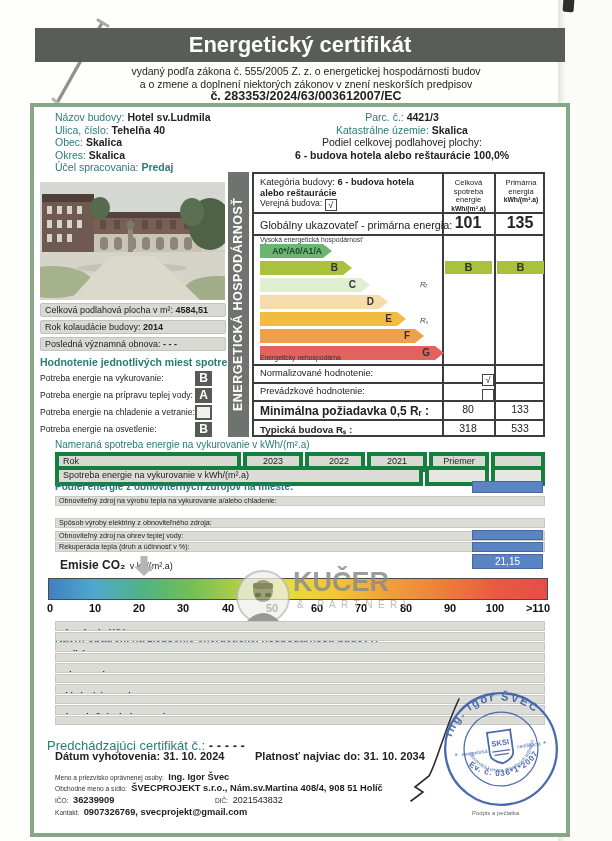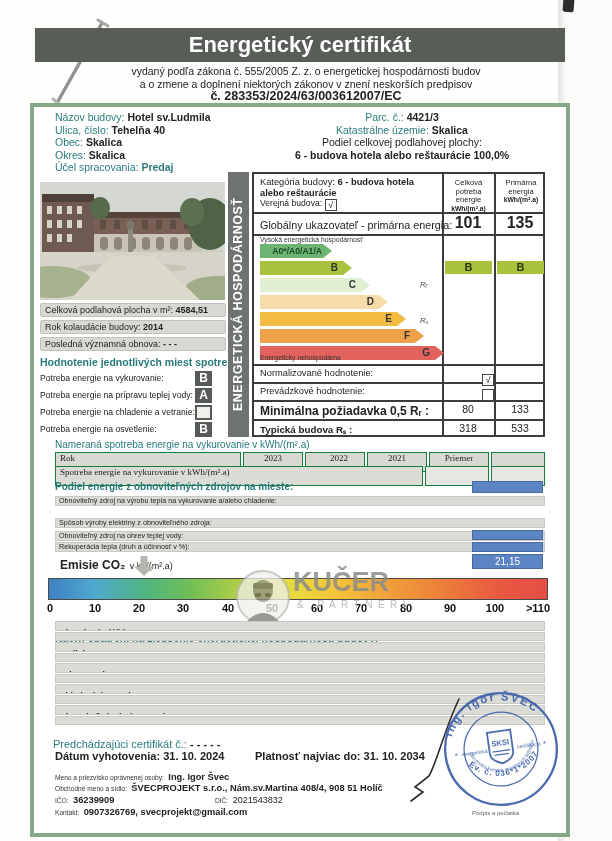--- a/index.html
+++ b/index.html
@@ -46,22 +46,22 @@
   .arrow{position:absolute;height:14px;font-size:10px;font-weight:bold;
          filter:drop-shadow(0 0 0.6px #777);
          clip-path:polygon(0 0,calc(100% - 9px) 0,100% 50%,calc(100% - 9px) 100%,0 100%);
          text-align:right;line-height:14px;box-sizing:border-box;padding-right:14px;color:#333;}
   .bbar{position:absolute;height:13px;background:#a9c23d;color:#2f3a08;font-weight:bold;
         font-size:11px;text-align:center;line-height:13px;}
   .tiny-note{position:absolute;font-size:6.8px;color:#333;}
   .rsub{position:absolute;font-size:8px;font-style:italic;color:#444;}
   .trow-label{position:absolute;left:6px;font-size:9.3px;}
   
-  .ycell{position:absolute;height:20px;background:#d9d9d4;border:1px solid #15803d;
-         box-sizing:border-box;text-align:center;font-size:9px;line-height:10.5px;font-family:Liberation Serif, serif;}
+  .ycell{position:absolute;height:20px;background:#d9d9d4;border:4px solid #15803d;
+         box-sizing:border-box;text-align:center;font-size:9px;line-height:10.5px;}
   .bluecell{position:absolute;background:#5b84c4;border:1px solid #47699e;box-sizing:border-box;}
   .gray-srow{left:55px;width:490px;height:10px;background:#dddddad9;background:#dcdcd7;
              border:1px solid #c9c9c3;box-sizing:border-box;font-size:7.2px;line-height:8.5px;
              padding-left:3px;}
   
   .gbar{left:48px;top:578px;width:500px;height:22px;border:1px solid #4a4a4a;box-sizing:border-box;
         background:linear-gradient(to right,#3f80c2 0%,#4fa8cf 9%,#4fb482 19%,#6fbe57 28%,
                    #a9cc48 37%,#e3de3e 47%,#f4c63a 57%,#f0a03c 68%,#ed7f3a 79%,#e85a40 90%,#e54e47 100%);}
   .gtick{position:absolute;top:602px;width:30px;text-align:center;font-size:11px;font-weight:bold;color:#111;}
   .pointer{left:134px;top:556px;width:20px;height:20px;background:#b6b6b0;
@@ -196,21 +196,21 @@
     <div class="hline" style="top:226px;"></div>
     <div class="hline" style="top:245px;"></div>
 
     <div class="abs" style="left:6px;top:3px;width:178px;font-size:9.3px;line-height:10.5px;">
       <span>Kategória budovy:</span>
       <span class="b">6 - budova hotela alebo reštaurácie</span><br>
       <span style="font-size:8.6px;">Verejná budova:</span>
       <span class="checkbox">√</span>
     </div>
     <div class="colhead" style="left:190px;top:5px;width:49px;">
-      <span>Celková potreba</span><br>
+      <span>Celková spotreba</span><br>
       <span>energie</span><br>
       <span class="colunit">kWh/(m².a)</span>
     </div>
     <div class="colhead" style="left:242px;top:5px;width:50px;">
       <span>Primárna</span><br>
       <span>energia</span><br>
       <span class="colunit">kWh/(m².a)</span>
     </div>
 
     <div class="trow-label nw" style="top:45px;font-size:10.8px;">Globálny ukazovateľ - primárna energia:</div>
@@ -304,21 +304,21 @@
   <div class="abs mrow nw" style="top:631.5px;"><span class="mlab">Strecha:</span> <span class="mval">bez navrhovaných opatrení</span></div>
   <div class="abs mrow nw" style="top:642px;"><span class="mlab">Podlaha:</span> <span class="mval">bez navrhovaných opatrení</span></div>
   <div class="abs mrow nw" style="top:652.5px;"><span class="mlab">Otvorové konštrukcie:</span> <span class="mval">okná: plastové z plast.profilu s izolačným dvojsklom dvere: plastové z rovnakého konštrukčného systému ako okná dvere vstup posuv: plastové z rov</span></div>
   <div class="abs mrow nw" style="top:663px;"><span class="mlab">Vykurovanie:</span> <span class="mval">výmena zdroja tepla za tepelné čerpadlo vzduch-voda</span></div>
   <div class="abs mrow nw" style="top:673.5px;"><span class="mlab">Príprava teplej vody:</span> <span class="mval">výmena zdroja tepla pre zásobníkový ohrievač Tv za tepelné čerpadlo vzduch-voda</span></div>
   <div class="abs mrow nw" style="top:684px;"><span class="mlab">Chladenie/vetranie:</span> <span class="mval"></span></div>
   <div class="abs mrow nw" style="top:694.5px;"><span class="mlab">Osvetlenie:</span> <span class="mval">Bez navrhovaných úprav.</span></div>
   <div class="abs mrow nw" style="top:705px;"><span class="mlab">Obnoviteľné zdroje energie:</span> <span class="mval"></span></div>
   <div class="abs mrow nw" style="top:715.5px;"><span class="mlab">Iné:</span> <span class="mval"></span></div>
 
-  <div class="abs nw" style="left:53px;top:738px;font-size:11px;">
+  <div class="abs nw" style="left:47px;top:738px;font-size:13px;">
     <span class="teal">Predchádzajúci certifikát č.:</span>
     <span class="b">- - - - -</span>
   </div>
   <div class="abs nw" style="left:55px;top:750px;font-size:11px;font-weight:bold;">
     <span>Dátum vyhotovenia:</span>
     <span>31. 10. 2024</span>
   </div>
   <div class="abs nw" style="left:255px;top:750px;font-size:11px;font-weight:bold;">
     <span>Platnosť najviac do:</span>
     <span>31. 10. 2034</span>

